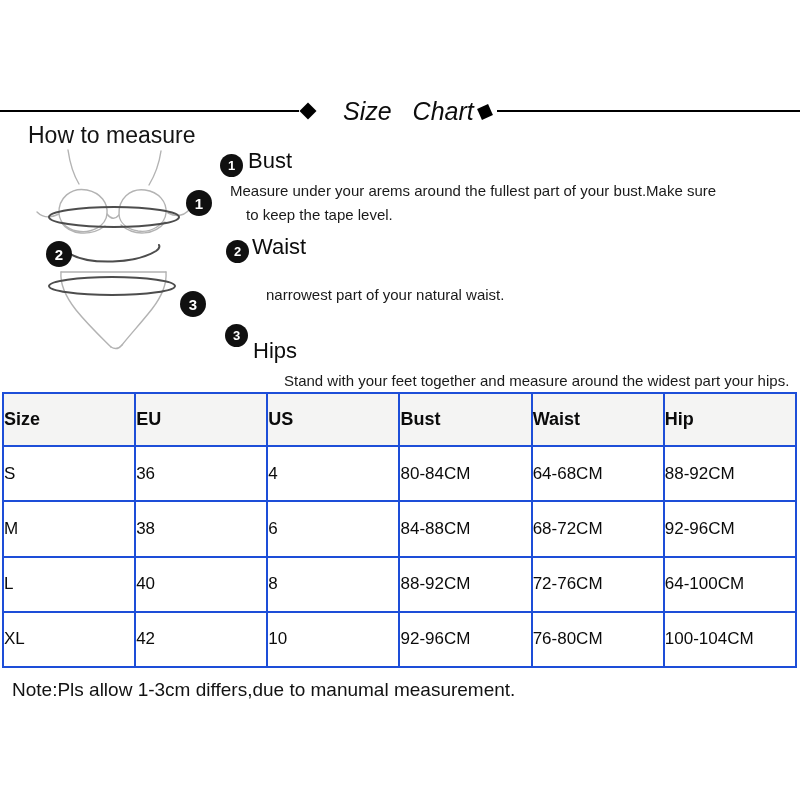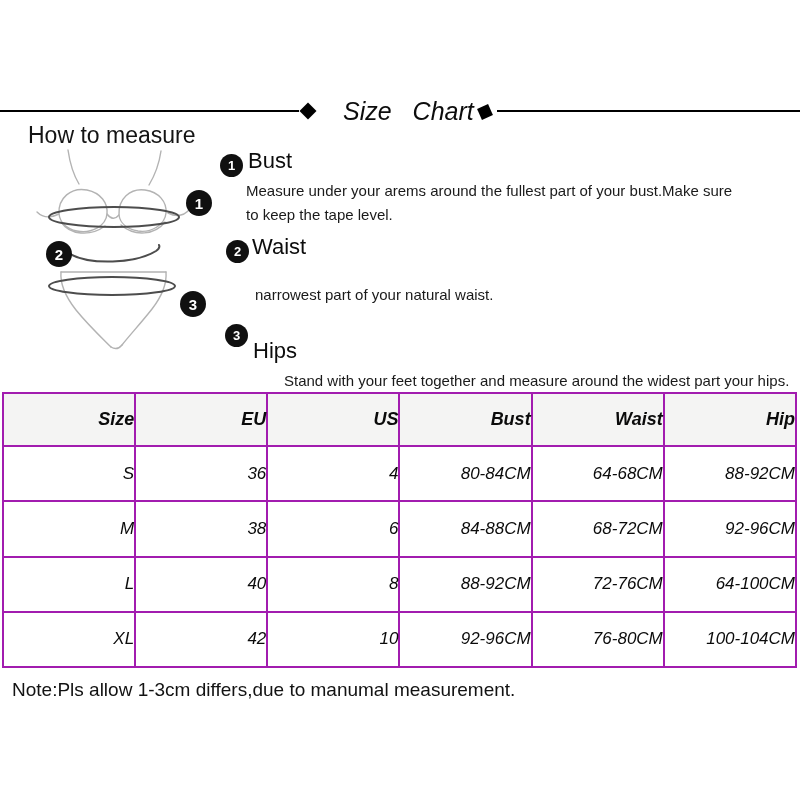--- a/index.html
+++ b/index.html
@@ -30,36 +30,36 @@
   .fig-badge-3{left:180px;top:291px;}
   
   .step-badge{
     position:absolute;width:23px;height:23px;border-radius:50%;background:#101010;
     color:#fff;font-size:13px;font-weight:bold;display:flex;align-items:center;justify-content:center;
   }
   .step-title{position:absolute;font-size:22px;color:#0d0d0d;white-space:nowrap;}
   .step-line{position:absolute;font-size:15px;color:#1a1a1a;white-space:nowrap;}
   .badge-bust{left:220px;top:154px;}
   .title-bust{left:248px;top:148px;}
-  .bust-l1{left:246px;top:182px;}
+  .bust-l1{left:230px;top:182px;}
   .bust-l2{left:246px;top:206px;}
   .badge-waist{left:226px;top:240px;}
   .title-waist{left:252px;top:234px;}
   .waist-l1{left:252px;top:262px;}
-  .waist-l2{left:255px;top:286px;}
+  .waist-l2{left:266px;top:286px;}
   .badge-hips{left:225px;top:324px;}
   .title-hips{left:253px;top:318px;margin-top:20px;}
   .hips-l1{left:243px;top:372px;margin-left:41px;}
   
   .size-table{
     position:absolute;left:2px;top:392px;width:795px;height:276px;
     border-collapse:collapse;table-layout:fixed;
   }
   .size-table th,.size-table td{
-    border:2px solid #a21caf;text-align:right;vertical-align:middle;padding:0;font-style:italic;
+    border:2px solid #1d4ed8;text-align:left;vertical-align:middle;padding:0;
   }
   .size-table th{background:#f4f4f3;font-size:18px;font-weight:bold;height:51px;color:#0b0b0b;}
   .size-table td{background:#ffffff;font-size:17px;font-weight:normal;height:51px;color:#0b0b0b;}
   
   .note{position:absolute;left:12px;top:679px;font-size:19px;color:#121212;white-space:nowrap;text-align:center;}
 </style>
 </head>
 <body>
 
 <div class="canvas">

